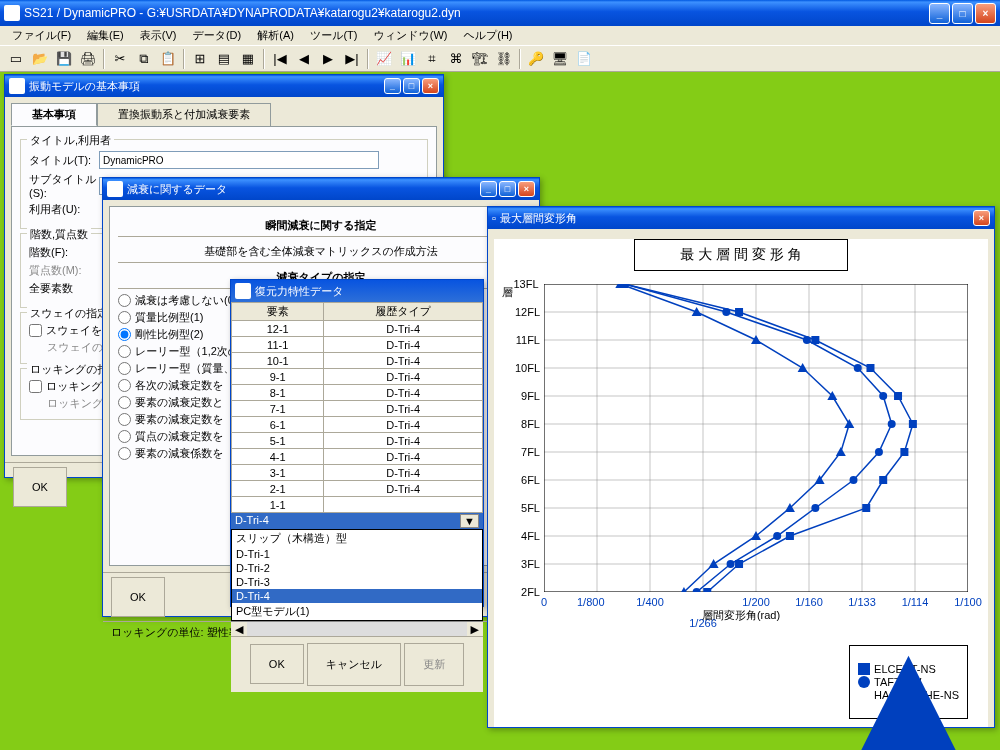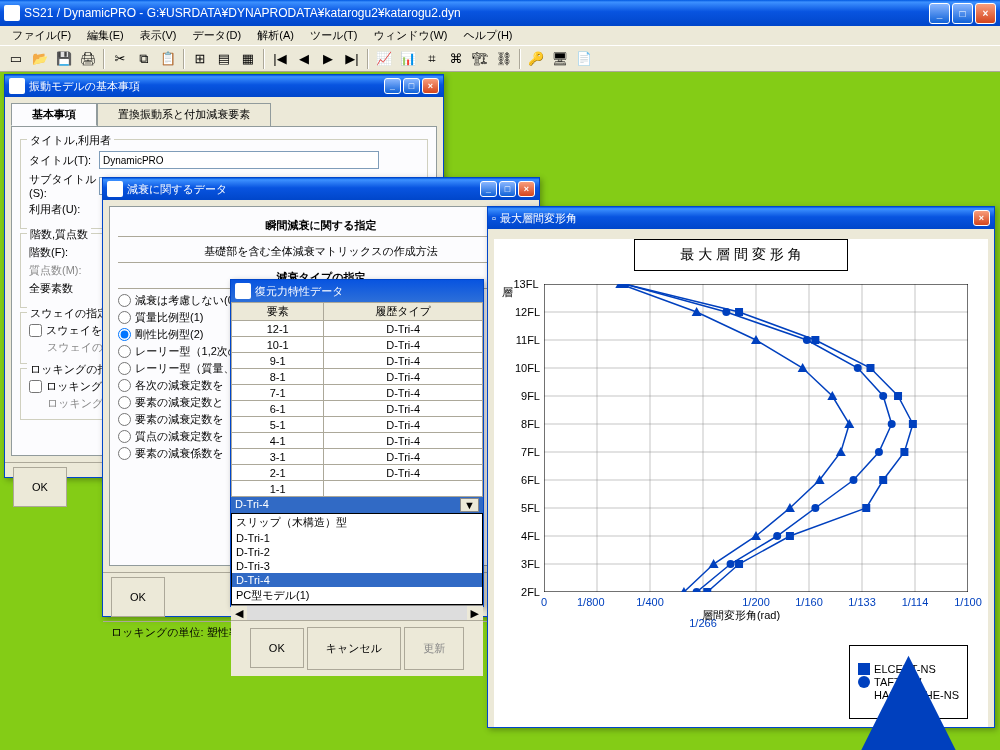--- a/index.html
+++ b/index.html
@@ -243,20 +243,24 @@
       <table class="datatable">
         <thead>
             <tr>
               <th>要素</th>
               <th>履歴タイプ</th>
             </tr>
           </thead>
         <tbody id="tbl-body">
             <tr>
               <td>12-1</td>
+              <td>D-Tri-4</td>
+            </tr>
+            <tr>
+              <td>11-1</td>
               <td>D-Tri-4</td>
             </tr>
             <tr>
               <td>10-1</td>
               <td>D-Tri-4</td>
             </tr>
             <tr>
               <td>9-1</td>
               <td>D-Tri-4</td>
             </tr>

